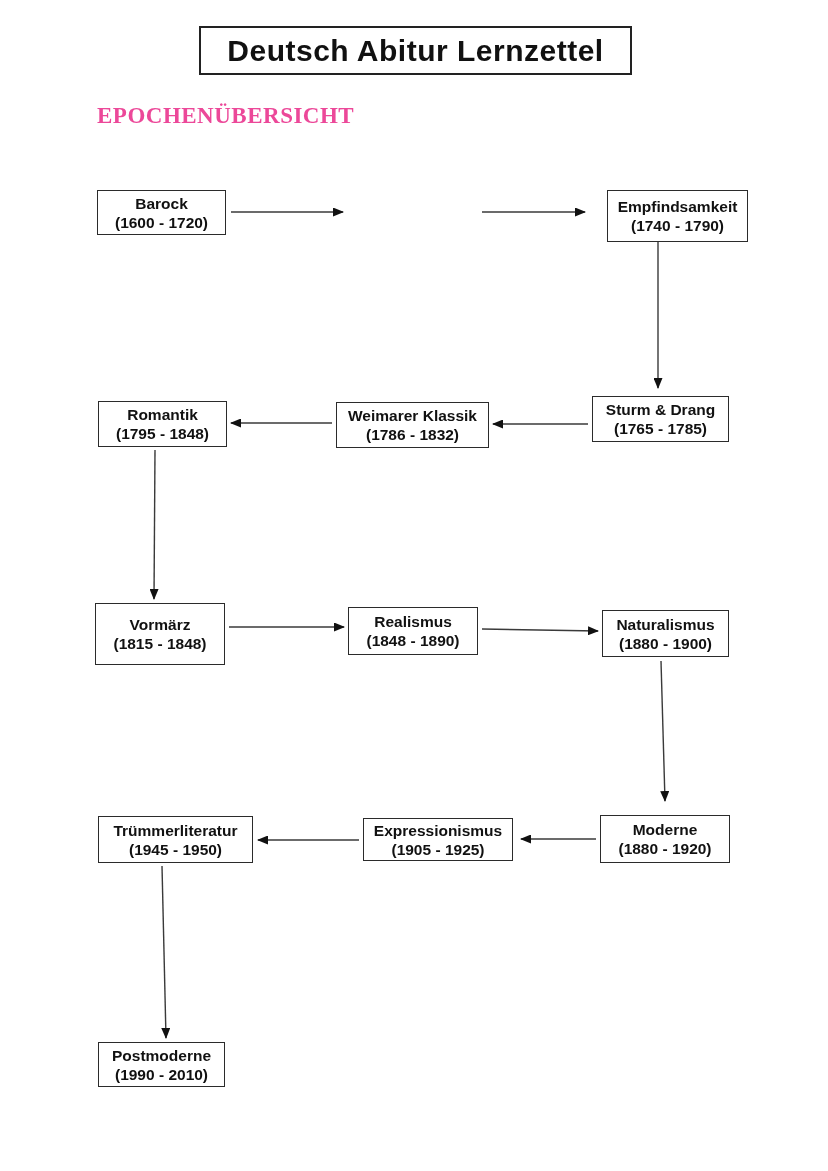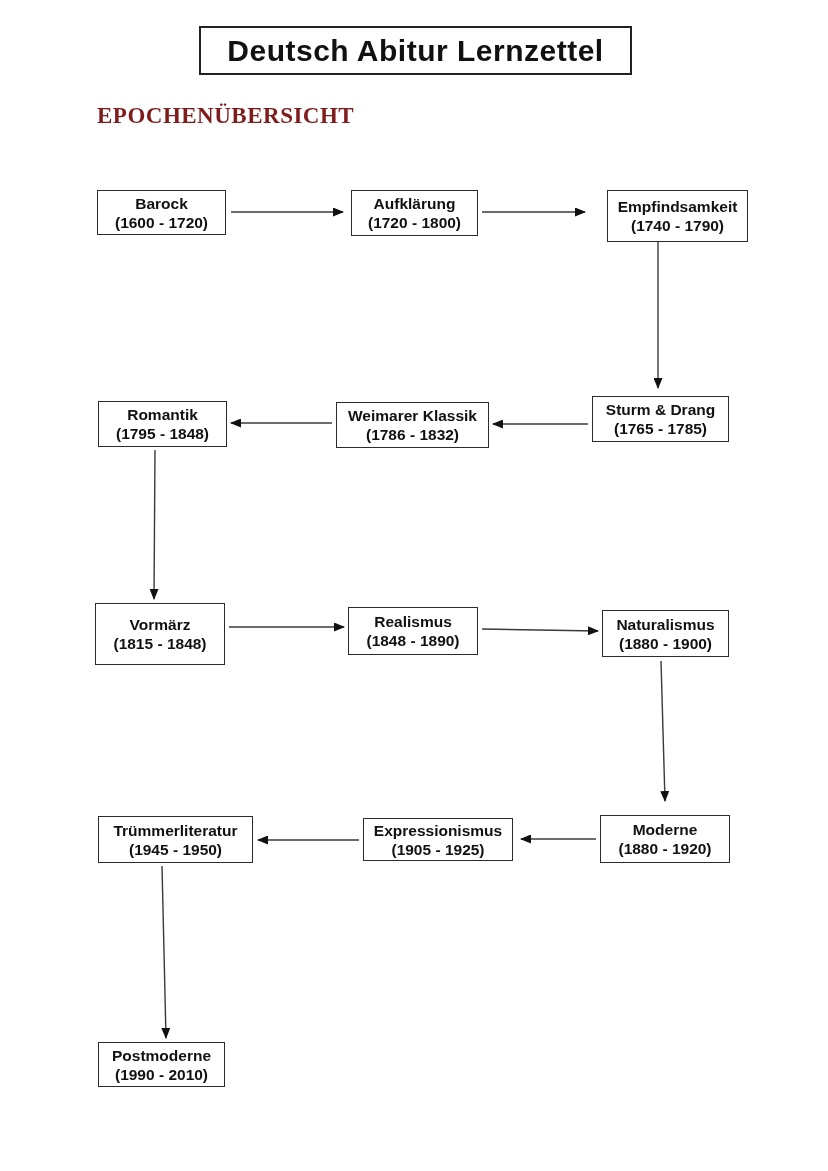--- a/index.html
+++ b/index.html
@@ -22,21 +22,21 @@
     font-size: 30px; font-weight: bold;
     letter-spacing: 0.5px;
     background: #ffffff;
   }
   .section-heading {
     position: absolute;
     left: 97px; top: 103px;
     font-family: "Liberation Serif", "DejaVu Serif", serif;
     font-size: 23px; font-weight: bold;
     letter-spacing: 0.5px;
-    color: #7f1d1d;
+    color: #ec4899;
   }
   .node {
     position: absolute;
     border: 1.6px solid #2b2b2b;
     background: #ffffff;
     display: flex; flex-direction: column;
     align-items: center; justify-content: center;
     font-size: 15.5px; font-weight: bold;
     line-height: 19px;
     color: #111111;
@@ -91,24 +91,20 @@
     <line x1="596" y1="839" x2="521" y2="839" marker-end="url(#ah)"></line>
     <line x1="359" y1="840" x2="258" y2="840" marker-end="url(#ah)"></line>
     <line x1="162" y1="866" x2="166" y2="1038" marker-end="url(#ah)"></line>
   </svg>
 
   <div class="node" id="barock">
     <span>Barock</span>
     <span>(1600 - 1720)</span>
   </div>
 
-  <div class="node" id="aufklaerung">
-    <span>Aufklärung</span>
-    <span>(1720 - 1800)</span>
-  </div>
 
   <div class="node" id="empfindsamkeit">
     <span>Empfindsamkeit</span>
     <span>(1740 - 1790)</span>
   </div>
 
   <div class="node" id="romantik">
     <span>Romantik</span>
     <span>(1795 - 1848)</span>
   </div>

